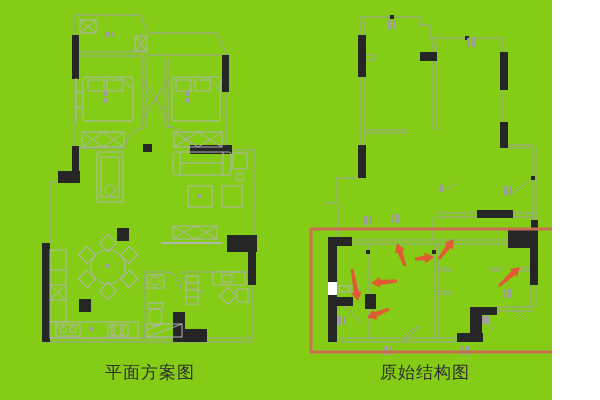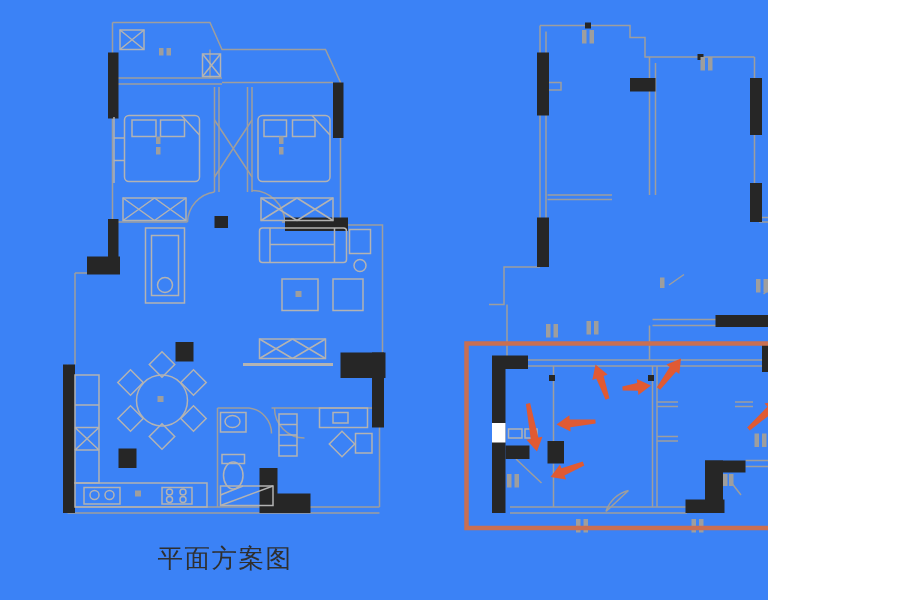--- a/index.html
+++ b/index.html
@@ -1,16 +1,16 @@
 <!DOCTYPE html>
 <html style="--wall: #262626; --line: #9e9e9e; --furn: #b3b3b3; --label-color: #2f2f2f;"><head>
 <meta charset="utf-8">
 <style>
   html,body{margin:0;padding:0;background:#fff;}
-  .canvas{position:relative;width:512px;height:400px;background:#3b82f6;overflow:hidden;
+  .canvas{position:relative;width:552px;height:400px;background:#84cc16;overflow:hidden;
           font-family:"Liberation Sans", sans-serif;}
   .caption{position:absolute;text-align:center;font-size:17px;letter-spacing:1px;
            color:var(--label-color,#2f2f2f);width:140px;line-height:18px;}
   #caption-left{left:80px;top:364px;}
   #caption-right{left:355px;top:364px;}
   svg{position:absolute;left:0;top:0;}
   .thin{stroke:var(--line,#9e9e9e);stroke-width:1;fill:none;}
   .thin2{stroke:var(--line,#a5a5a5);stroke-width:1;fill:none;}
   .furn{stroke:var(--furn,#b5b5b5);stroke-width:1;fill:none;}
   .blk{fill:var(--wall,#262626);stroke:none;}
@@ -246,14 +246,15 @@
         <polygon points="415.1,260.4 425.3,260.5 425.6,263.3 434.0,257.0 424.5,252.6 424.8,255.4 414.9,257.6" fill="#e05a33"></polygon>
         <polygon points="440.1,259.8 450.7,247.8 452.9,249.4 454.0,239.0 444.3,243.0 446.5,244.6 437.9,258.2" fill="#e05a33"></polygon>
         <polygon points="350.6,269.3 353.8,292.6 351.0,293.1 358.0,301.0 361.6,291.2 358.9,291.7 353.4,268.7" fill="#e05a33"></polygon>
         <polygon points="396.9,279.6 379.8,279.7 379.6,276.9 371.0,283.0 380.4,287.7 380.2,284.9 397.1,282.4" fill="#e05a33"></polygon>
         <polygon points="388.5,307.7 374.3,312.2 373.3,309.6 367.0,318.0 377.4,319.6 376.3,317.0 389.5,310.3" fill="#e05a33"></polygon>
         <polygon points="499.9,287.0 515.1,275.0 516.9,277.0 520.0,267.0 509.7,269.0 511.6,271.1 498.1,285.0" fill="#e05a33"></polygon>
       </g>
 </svg>
 
 <div class="caption" id="caption-left">平面方案图</div>
+<div class="caption" id="caption-right">原始结构图</div>
 
 </div>
 
 </body></html>

